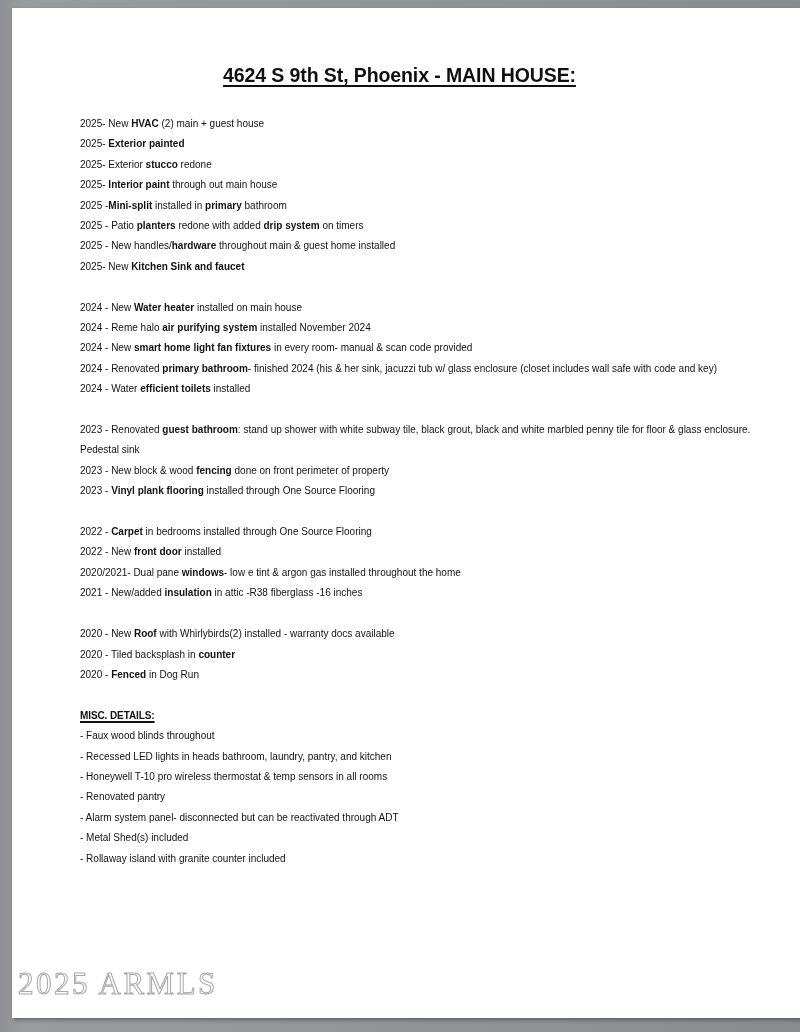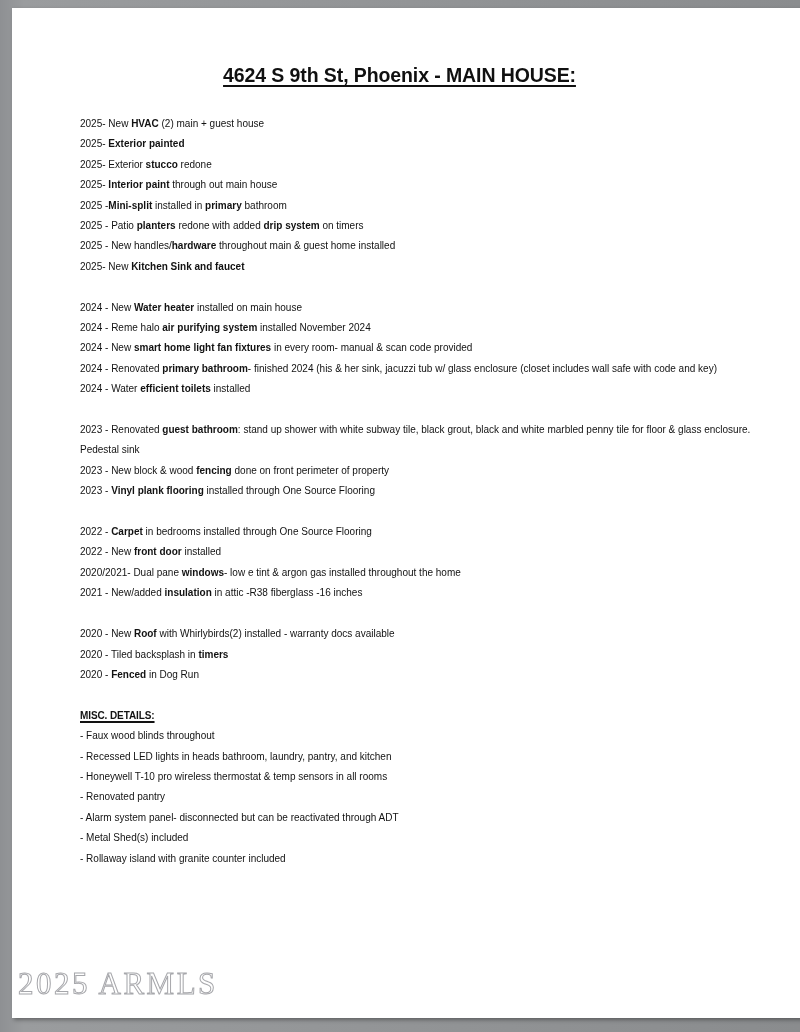--- a/index.html
+++ b/index.html
@@ -132,21 +132,21 @@
         <div class="line">2023 - Renovated <b>guest bathroom</b>: stand up shower with white subway tile, black grout, black and white marbled penny tile for floor &amp; glass enclosure. Pedestal sink</div>
         <div class="line">2023 - New block &amp; wood <b>fencing</b> done on front perimeter of property</div>
         <div class="line">2023 - <b>Vinyl plank flooring</b> installed through One Source Flooring</div>
         <div class="spacer"></div>
         <div class="line">2022 - <b>Carpet</b> in bedrooms installed through One Source Flooring</div>
         <div class="line">2022 - New <b>front door</b> installed</div>
         <div class="line">2020/2021- Dual pane <b>windows</b>- low e tint &amp; argon gas installed throughout the home</div>
         <div class="line">2021 - New/added <b>insulation</b> in attic -R38 fiberglass -16 inches</div>
         <div class="spacer"></div>
         <div class="line">2020 - New <b>Roof</b> with Whirlybirds(2) installed - warranty docs available</div>
-        <div class="line">2020 - Tiled backsplash in <b>timers</b></div>
+        <div class="line">2020 - Tiled backsplash in <b>counter</b></div>
         <div class="line">2020 - <b>Fenced</b> in Dog Run</div>
         <div class="spacer"></div>
         <div class="line section-heading">MISC. DETAILS:</div>
         <div class="line">- Faux wood blinds throughout</div>
         <div class="line">- Recessed LED lights in heads bathroom, laundry, pantry, and kitchen</div>
         <div class="line">- Honeywell T-10 pro wireless thermostat &amp; temp sensors in all rooms</div>
         <div class="line">- Renovated pantry</div>
         <div class="line">- Alarm system panel- disconnected but can be reactivated through ADT</div>
         <div class="line">- Metal Shed(s) included</div>
         <div class="line">- Rollaway island with granite counter included</div>

